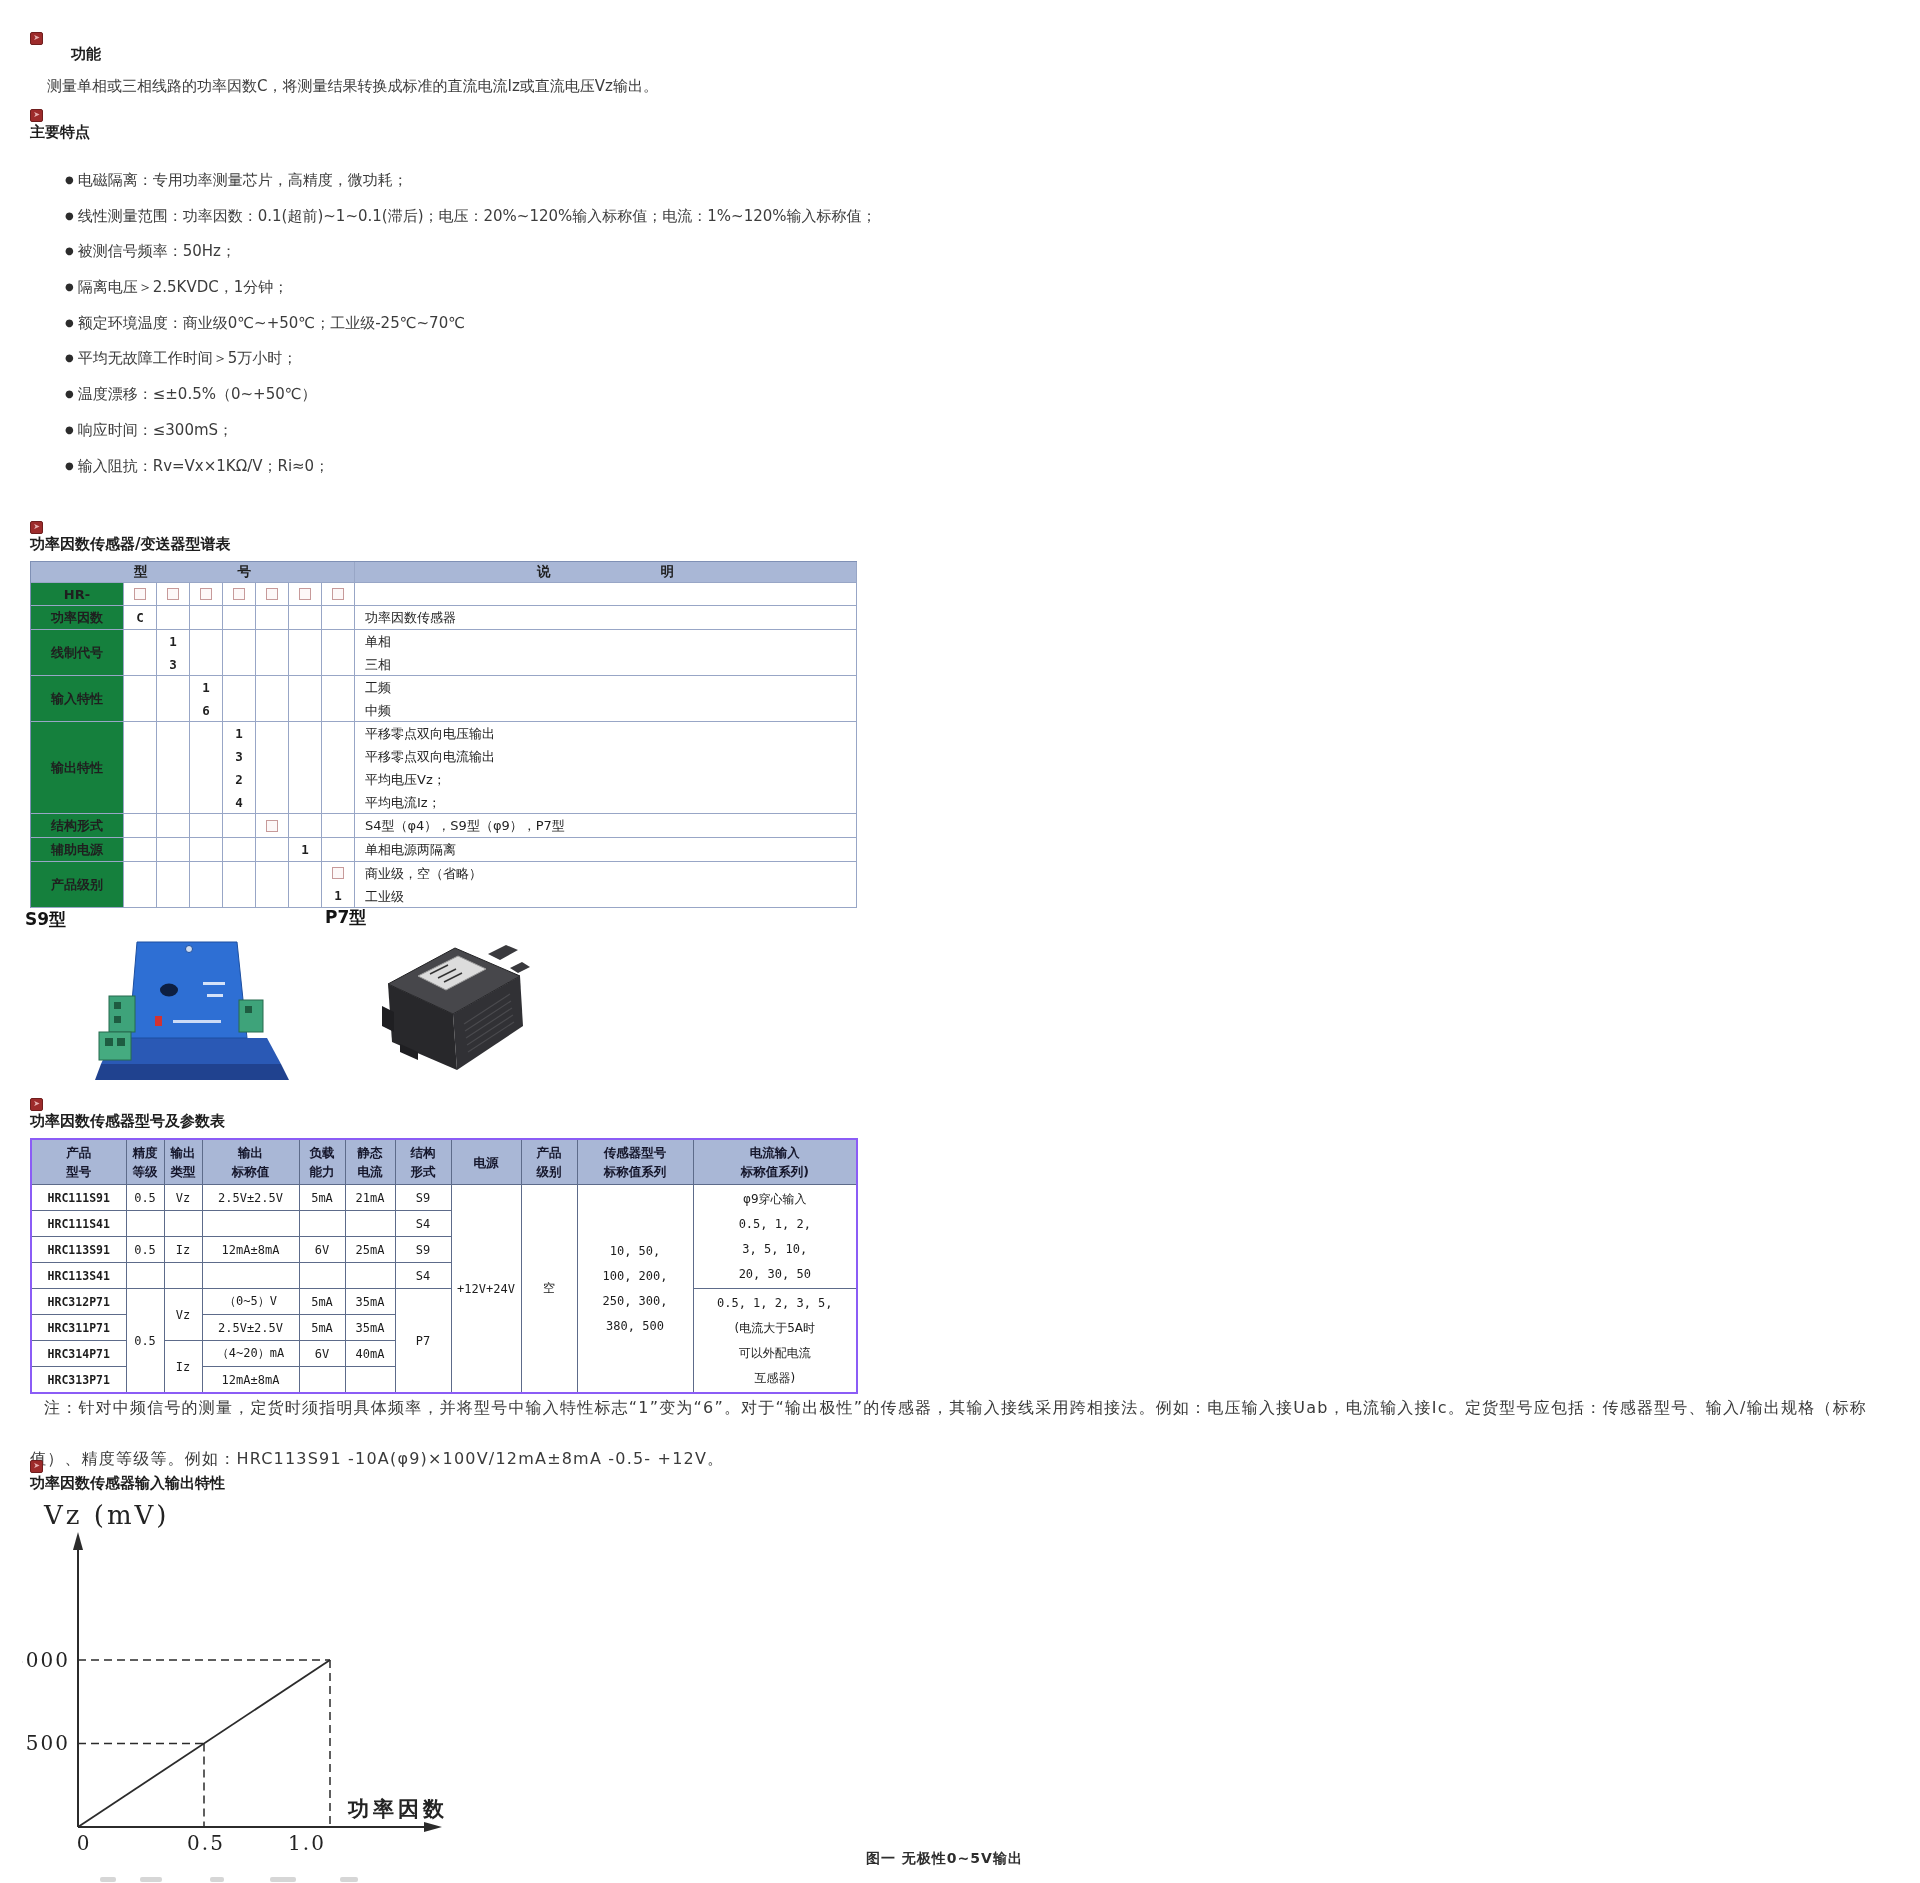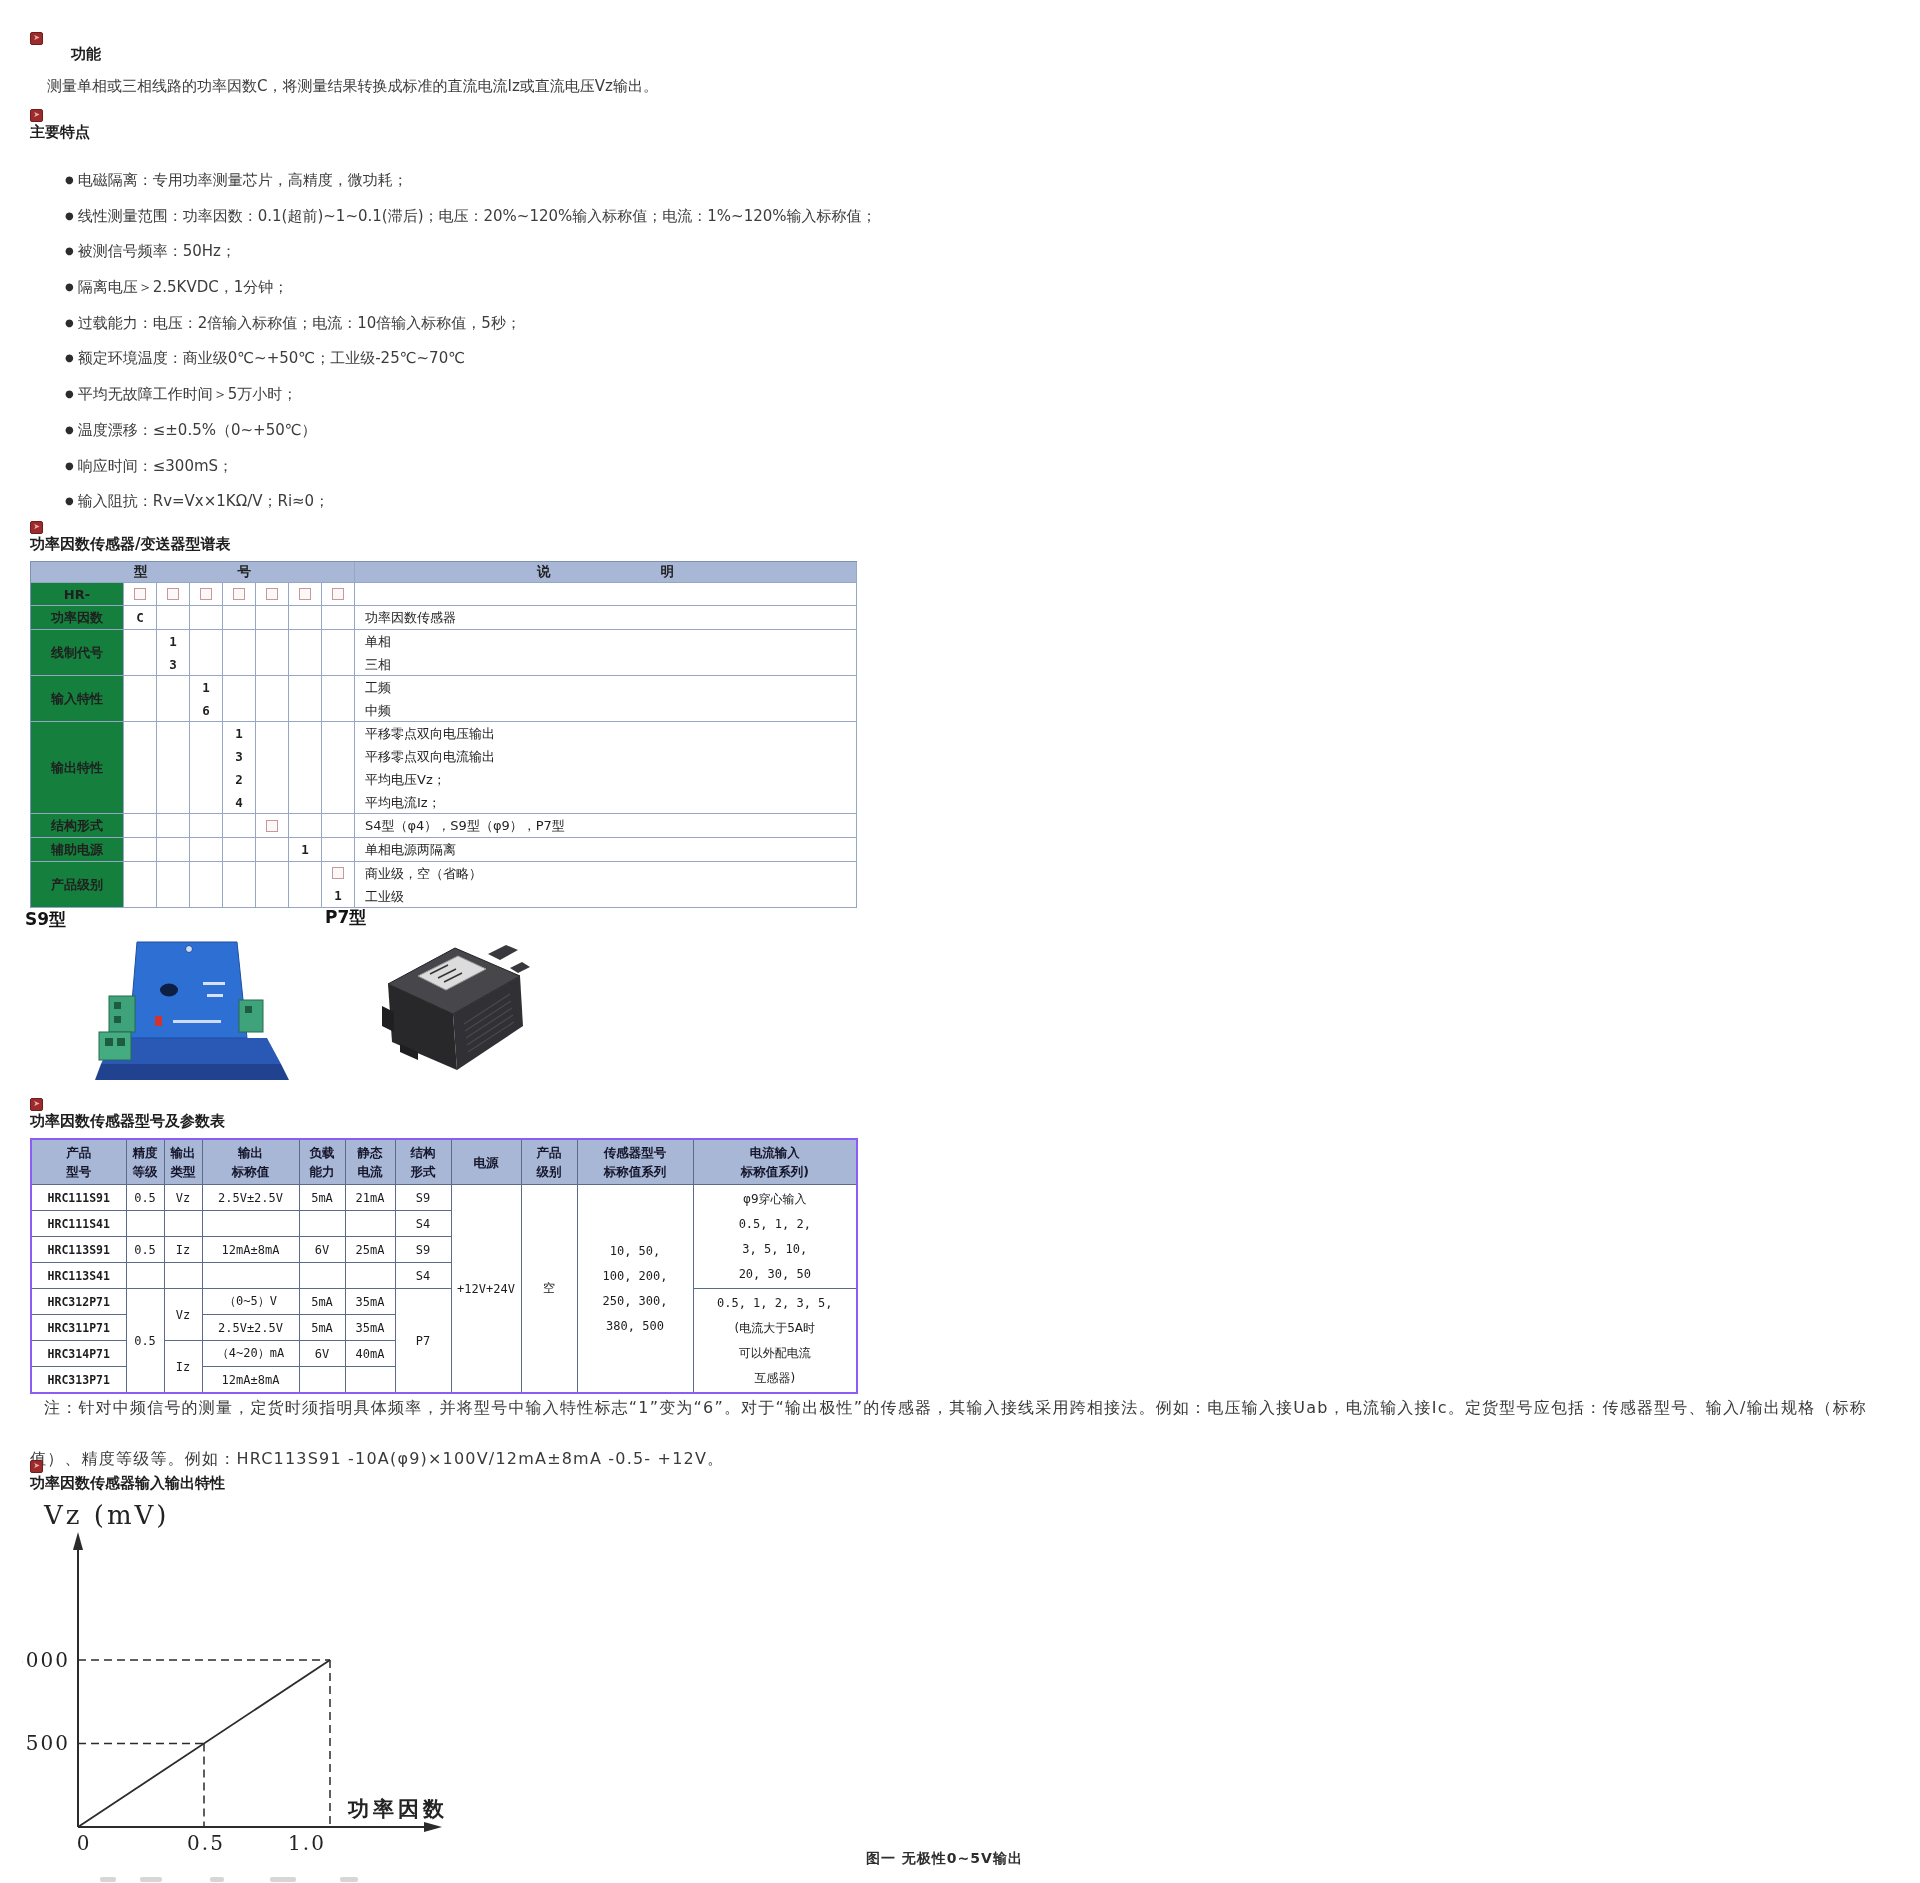--- a/index.html
+++ b/index.html
@@ -63,21 +63,20 @@
   <h2 class="abs h" style="left:30px;top:45px;margin-left:41px;">功能</h2>
   <div class="abs body-text" style="left:47px;top:76px;width:1820px;">测量单相或三相线路的功率因数C，将测量结果转换成标准的直流电流Iz或直流电压Vz输出。</div>
 
   <div class="abs ricon" style="left:30px;top:109px;">➤</div>
   <h2 class="abs h" style="left:30px;top:123px;">主要特点</h2>
   <ul class="abs feat" style="left:45px;top:162px;margin-left:20px;">
     <li><span class="bullet">●</span><span>电磁隔离：专用功率测量芯片，高精度，微功耗；</span></li>
     <li><span class="bullet">●</span><span>线性测量范围：功率因数：0.1(超前)~1~0.1(滞后)；电压：20%~120%输入标称值；电流：1%~120%输入标称值；</span></li>
     <li><span class="bullet">●</span><span>被测信号频率：50Hz；</span></li>
     <li><span class="bullet">●</span><span>隔离电压＞2.5KVDC，1分钟；</span></li>
-    <li><span class="bullet">●</span><span>过载能力：电压：2倍输入标称值；电流：10倍输入标称值，5秒；</span></li>
     <li><span class="bullet">●</span><span>额定环境温度：商业级0℃~+50℃；工业级-25℃~70℃</span></li>
     <li><span class="bullet">●</span><span>平均无故障工作时间＞5万小时；</span></li>
     <li><span class="bullet">●</span><span>温度漂移：≤±0.5%（0~+50℃）</span></li>
     <li><span class="bullet">●</span><span>响应时间：≤300mS；</span></li>
     <li><span class="bullet">●</span><span>输入阻抗：Rv=Vx×1KΩ/V；Ri≈0；</span></li>
   </ul>
 
   <div class="abs ricon" style="left:30px;top:521px;">➤</div>
   <h2 class="abs h" style="left:30px;top:535px;">功率因数传感器/变送器型谱表</h2>
 

